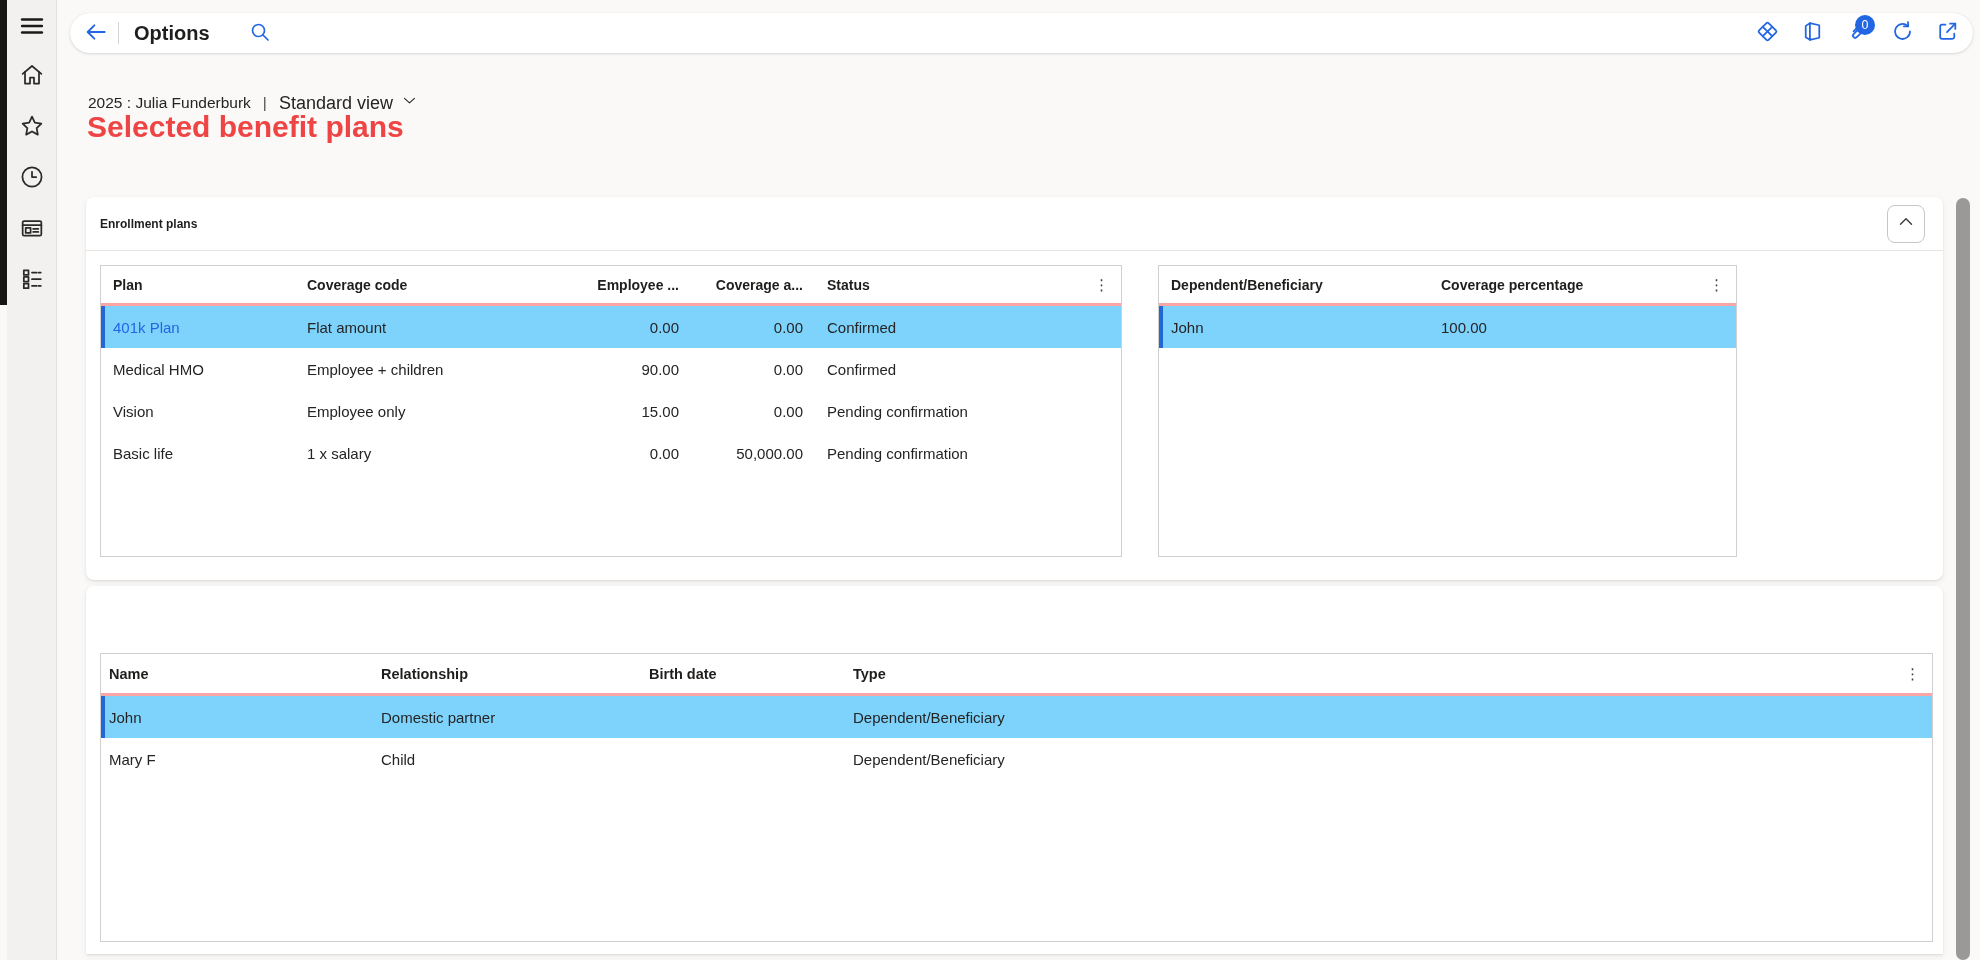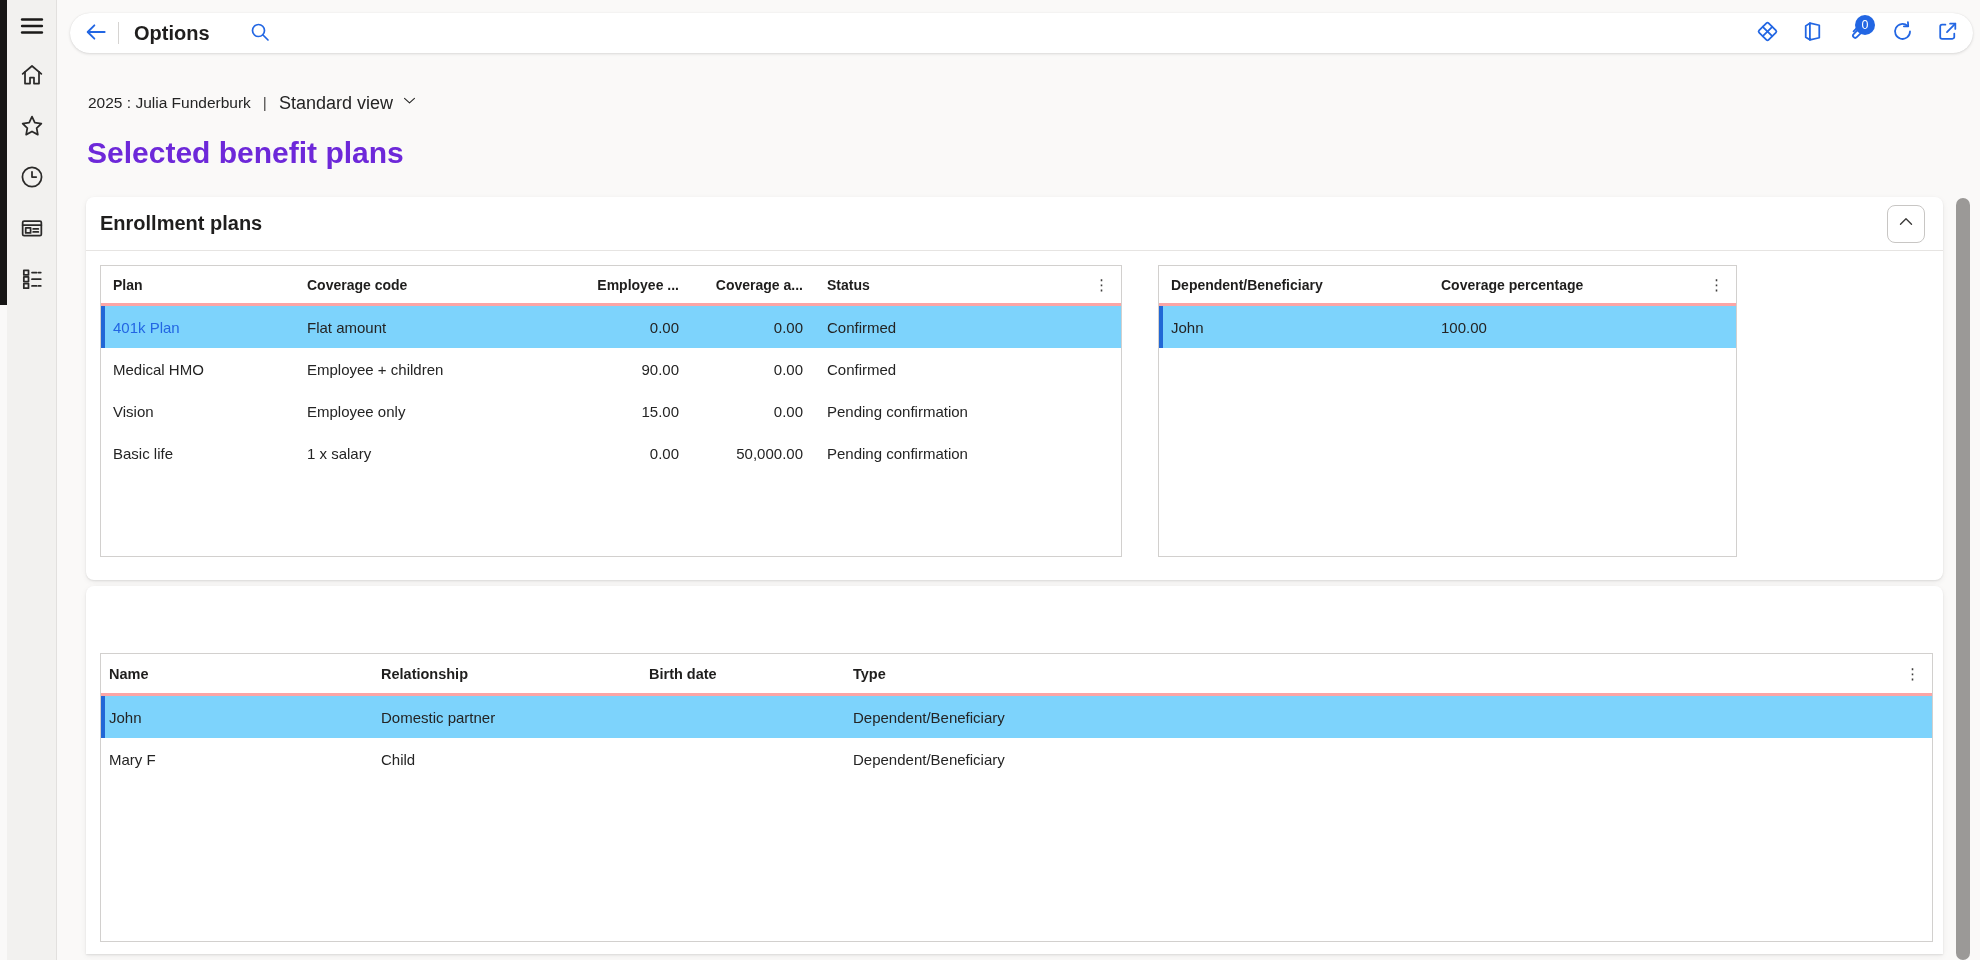--- a/index.html
+++ b/index.html
@@ -45,35 +45,35 @@
   .breadcrumb {
     position:absolute; left:88px; top:92px; display:flex; align-items:center;
     font-size:15.5px; color:#242424;
   }
   .breadcrumb .sep { margin:0 12px; color:#4c4b4a; }
   .view-btn {
     background:none; border:none; cursor:pointer; font-size:18px; color:#242424;
     display:flex; align-items:center; gap:8px; font-family:inherit; padding:0;
   }
   .view-btn svg { stroke:#242424; fill:none; stroke-width:1.5; stroke-linecap:round; stroke-linejoin:round; }
-  .page-title { position:absolute; left:87px; top:136px; font-size:30px; font-weight:bold; color:#6d28d9; }
+  .page-title { position:absolute; left:87px; top:110px; font-size:30px; font-weight:bold; color:#ef4444; }
   
   .card {
     position:absolute; left:86px; width:1857px; background:#fff; border-radius:8px;
     box-shadow:0 1px 2px rgba(0,0,0,.09), 0 2px 6px rgba(0,0,0,.06);
   }
   #card-enrollment { top:197px; height:383px; }
   #card-details    { top:586px; height:368px; border-bottom-left-radius:0; border-bottom-right-radius:0; }
   .card-head {
     display:flex; align-items:center; justify-content:space-between;
     padding:0 18px 0 14px; border-bottom:1px solid #e6e4e2;
   }
   #card-enrollment .card-head { height:54px; }
   #card-details .card-head { height:60px; }
-  .card-head h2 { font-size:20px; font-weight:bold; color:#1f1e1d; }
+  .card-head h2 { font-size:12px; font-weight:bold; color:#1f1e1d; }
   .collapse-btn {
     width:38px; height:38px; background:#fff; border:1px solid #c8c6c4; border-radius:8px;
     cursor:pointer; display:flex; align-items:center; justify-content:center;
   }
   .collapse-btn svg { stroke:#3b3a39; fill:none; stroke-width:1.5; stroke-linecap:round; stroke-linejoin:round; }
   
   .grid { position:absolute; background:#fff; border:1px solid #d2d0ce; }
   #grid-plans      { left:14px;  top:68px; width:1022px; height:292px; }
   #grid-dependents { left:1072px; top:68px; width:579px;  height:292px; }
   #grid-details    { left:14px;  top:67px; width:1833px; height:289px; }

